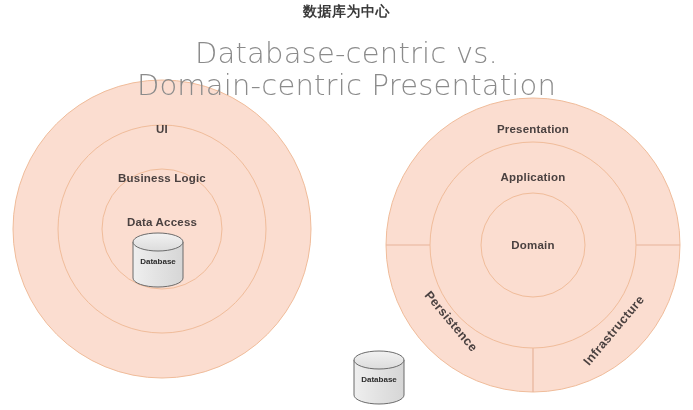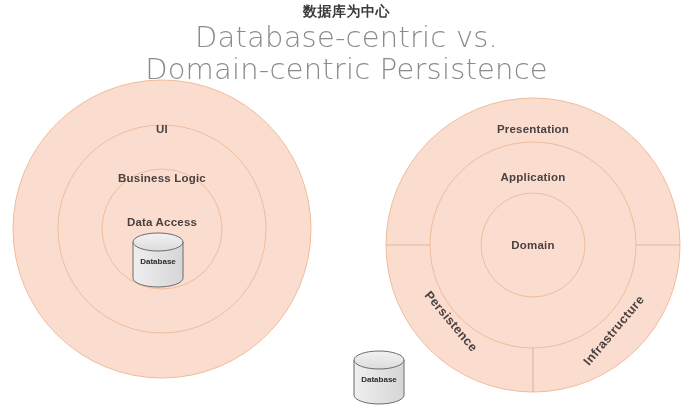--- a/index.html
+++ b/index.html
@@ -34,21 +34,21 @@
     left: 0; right: 0;
     top: 3px;
   }
   #cn-bottom {
     left: 0; right: 0;
     top: 86px;
   }
   #title-block {
     position: absolute;
     left: 0; right: 0;
-    top: 21px;
+    top: 37px;
     text-align: center;
     pointer-events: none;
   }
   .title-line {
     display: block;
     font-family: "DejaVu Sans", sans-serif;
     font-size: 29px;
     font-weight: 300;
     color: #8b8b8b;
     line-height: 1.12;
@@ -79,21 +79,21 @@
 </style>
 </head>
 <body>
 
 <div id="stage">
 
   <div class="cn-note" id="cn-top">数据库为中心</div>
 
   <div id="title-block">
     <span class="title-line">Database-centric vs.</span>
-    <span class="title-line">Domain-centric Persistence</span>
+    <span class="title-line">Domain-centric Presentation</span>
   </div>
 
 
   <svg width="693" height="410" viewBox="0 0 693 410">
 
     <defs>
       <linearGradient id="cylTop" x1="0" y1="0" x2="0" y2="1">
         <stop offset="0%" stop-color="#F2F2F2"></stop>
         <stop offset="100%" stop-color="#DCDCDC"></stop>
       </linearGradient>

